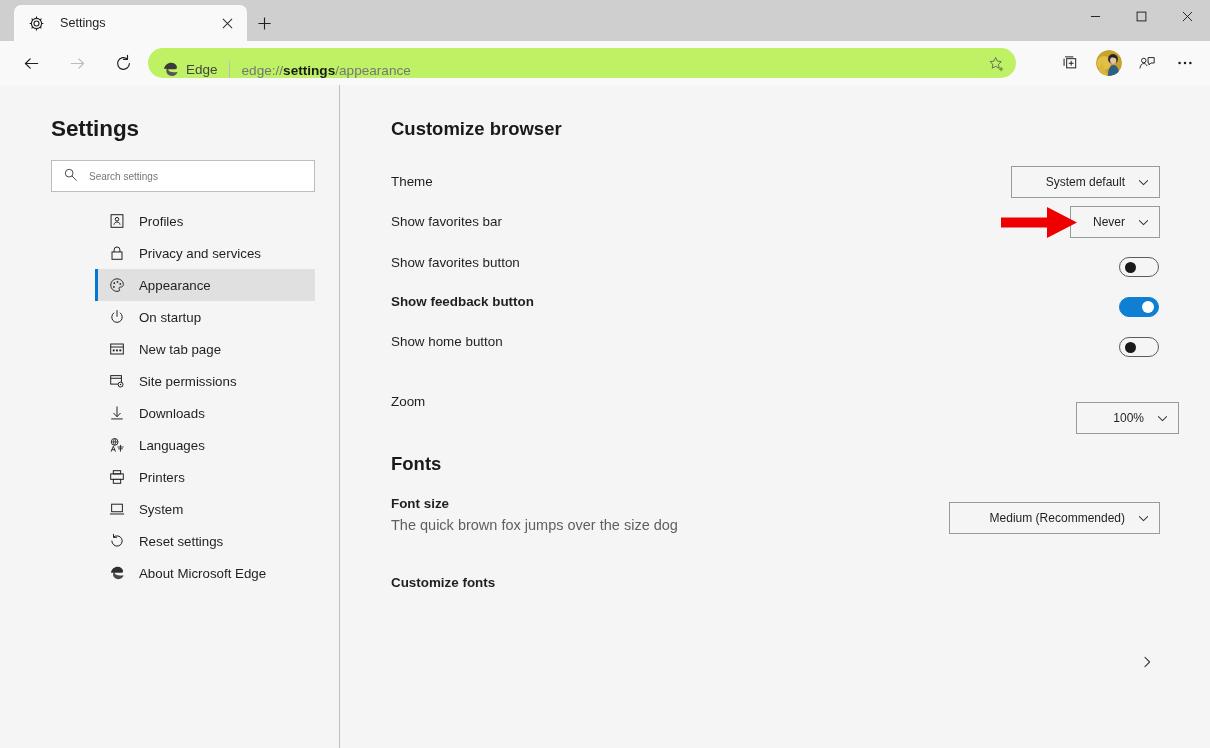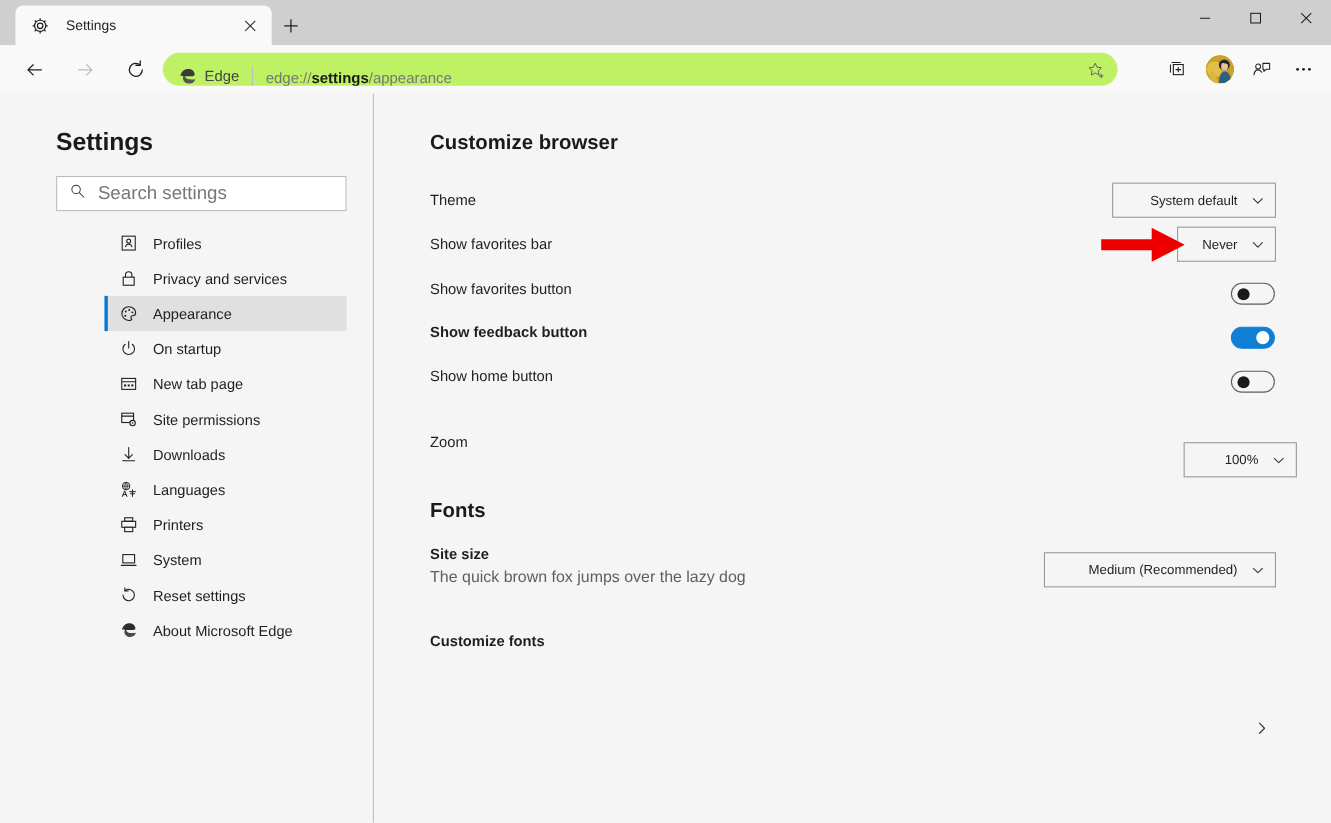--- a/index.html
+++ b/index.html
@@ -225,21 +225,21 @@
     left: 51px;
     width: 264px;
     height: 32px;
     background: #ffffff;
     border: 1px solid #bdbdbd;
     display: flex;
     align-items: center;
     padding-left: 11px;
   }
   .search-placeholder {
-    font-size: 17px;
+    font-size: 10px;
     color: #767676;
     margin-left: 11px;
   }
 
   .navlist {
     position: absolute;
     top: 120px;
     left: 0;
     width: 340px;
     padding-left: 44px;
@@ -720,31 +720,31 @@
         <span class="dropdown-value">100%</span>
         <span class="dropdown-chevron">
           <svg viewBox="0 0 14 14" width="13" height="13">
               <path d="M2.6 5 L7 9.3 L11.4 5" stroke="#3a3a3a" stroke-width="1.1" fill="none" stroke-linecap="round" stroke-linejoin="round"></path>
             </svg>
         </span>
       </div>
 
       <div class="section-head" id="head-fonts">Fonts</div>
 
-      <div class="row-label strong" style="top:411px;">Site size</div>
+      <div class="row-label strong" style="top:411px;">Font size</div>
       <div class="dropdown" style="top:417px; left:608px; width:211px;">
         <span class="dropdown-value">Medium (Recommended)</span>
         <span class="dropdown-chevron">
           <svg viewBox="0 0 14 14" width="13" height="13">
               <path d="M2.6 5 L7 9.3 L11.4 5" stroke="#3a3a3a" stroke-width="1.1" fill="none" stroke-linecap="round" stroke-linejoin="round"></path>
             </svg>
         </span>
       </div>
 
-      <div class="sample-text">The quick brown fox jumps over the lazy dog</div>
+      <div class="sample-text">The quick brown fox jumps over the size dog</div>
 
       <div class="row-label strong" style="top:490px;">Customize fonts</div>
       <div class="chevron-right-link">
         <span>
           <svg viewBox="0 0 14 14" width="14" height="14">
               <path d="M5 2.4 L9.6 7 L5 11.6" stroke="#3a3a3a" stroke-width="1.1" fill="none" stroke-linecap="round" stroke-linejoin="round"></path>
             </svg>
         </span>
       </div>
 

